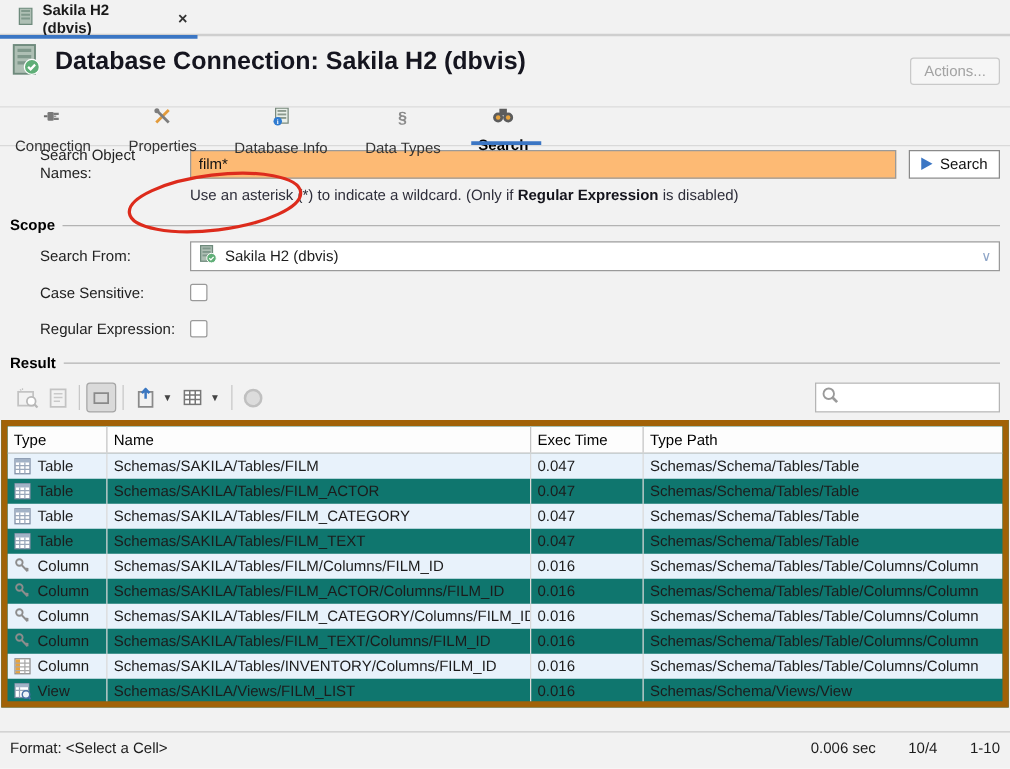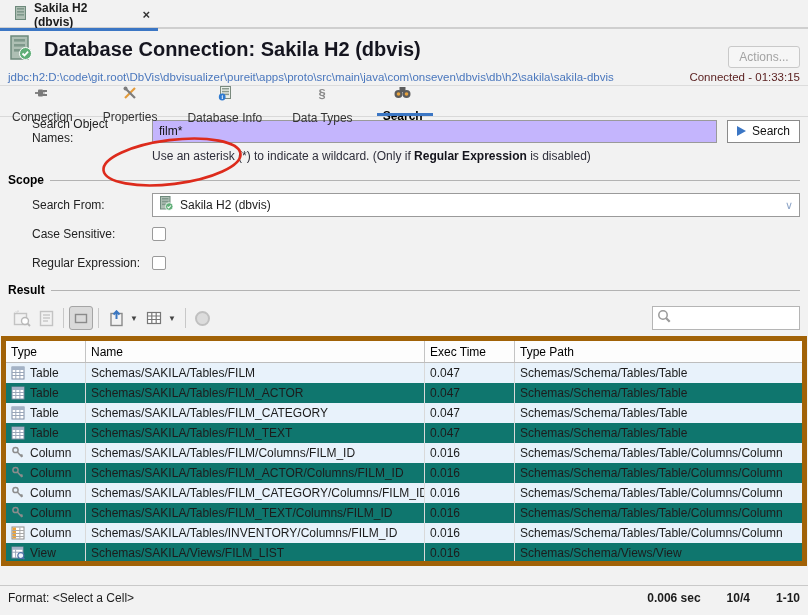--- a/index.html
+++ b/index.html
@@ -32,21 +32,21 @@
   .navtab.active::after{content:""; position:absolute; left:-6px; right:-10px; bottom:0; height:3px; background:var(--accent);}
 
   
   .content{padding:0;}
   .section-head{display:flex; align-items:center; gap:6px; margin:8px 8px 6px 8px;}
   .section-title{font-weight:bold; color:#000; white-space:nowrap;}
   .section-line{flex:1; height:1px; background:var(--line); margin-top:1px;}
 
   .form-row{display:flex; align-items:center; margin-left:32px; margin-bottom:4px;}
   .form-label{width:120px; color:#222;}
-  .text-input{width:565px; height:23px; border:1px solid var(--border); background:#c4b5fd; padding:0 6px; font-family:inherit; font-size:12px; color:#111; outline:none;}
+  .text-input{width:565px; height:23px; border:1px solid var(--border); background:#fdba74; padding:0 6px; font-family:inherit; font-size:12px; color:#111; outline:none;}
   .search-btn{margin-left:10px; width:73px; height:23px; background:#fff; border:1px solid #8a8a8a; display:flex; align-items:center; justify-content:center; gap:6px; font-size:12px; color:#111;}
   .play{width:0; height:0; border-left:9px solid var(--accent); border-top:5px solid transparent; border-bottom:5px solid transparent;}
   .hint{margin:2px 0 10px 152px; color:#2e2e3a;}
   .hint b{color:#14141c;}
 
   .dropdown{width:648px; height:24px; background:#fff; border:1px solid var(--border); display:flex; align-items:center; gap:6px; padding:0 6px; position:relative;}
   .dropdown .chev{margin-left:auto; color:#8fa6c8; font-size:11px;}
   .checkbox{width:14px; height:14px; background:#fff; border:1px solid #9a9a9a; border-radius:2px; display:inline-block;}
   .check-row{height:25px;}
 
@@ -68,21 +68,21 @@
   .c-type{width:80px; gap:5px;}
   .c-name{width:339px;}
   .c-exec{width:90px;}
   .c-path{flex:1; border-right:none !important;}
   .gr.odd{background:var(--stripe);}
   .ticon{width:14px; height:14px; flex:0 0 14px;}
 
   
   .statusbar{position:absolute; left:0; right:0; bottom:0; height:30px; border-top:1px solid #c9c9c9; background:var(--bg); display:flex; align-items:flex-start; padding:5px 8px 0 8px;}
   .sb-right{margin-left:auto; display:flex; gap:0;}
-  .sb-right span{margin-left:26px;font-weight:bold;}
+  .sb-right span{margin-left:26px;}
 
   
   .annotation{position:absolute; left:96px; top:133px; pointer-events:none;}
 </style>
 </head>
 <body>
 
 <div class="app">
 
   <div class="tabstrip">
@@ -103,24 +103,20 @@
       <span><svg width="26" height="26" viewBox="0 0 26 26">
             <rect x="3" y="1" width="17" height="23" fill="#aebfb4" stroke="#6e8a7c" stroke-width="1.5"></rect>
             <rect x="6" y="4" width="11" height="2.6" fill="#7f988b"></rect>
             <rect x="6" y="9" width="11" height="2.6" fill="#7f988b"></rect>
             <rect x="6" y="14" width="11" height="2.6" fill="#7f988b"></rect>
             <circle cx="17.5" cy="18.5" r="6" fill="#5fae77" stroke="#fff"></circle>
             <path d="M14.5 18.5l2 2 3.6-3.8" stroke="#fff" stroke-width="1.8" fill="none"></path>
           </svg></span>
       <span class="page-title">Database Connection: Sakila H2 (dbvis)</span>
       <span class="actions-btn">Actions...</span>
-    </div>
-    <div class="header-row2">
-      <span class="jdbc">jdbc:h2:D:\code\git.root\DbVis\dbvisualizer\pureit\apps\proto\src\main\java\com\onseven\dbvis\db\h2\sakila\sakila-dbvis</span>
-      <span class="connected">Connected - 01:33:15</span>
     </div>
   </div>
 
   <div class="navtabs">
     <div class="navtab">
       <span><svg width="15" height="14" viewBox="0 0 15 14">
             <path d="M0 7h3" stroke="#6b6b6b" stroke-width="1.6"></path>
             <rect x="3" y="3.5" width="5" height="7" rx="1" fill="#7a7a7a"></rect>
             <path d="M8 5h4M8 9h4" stroke="#7a7a7a" stroke-width="1.8"></path>
             <path d="M8 7h2" stroke="#9a9a9a" stroke-width="1.2"></path>

